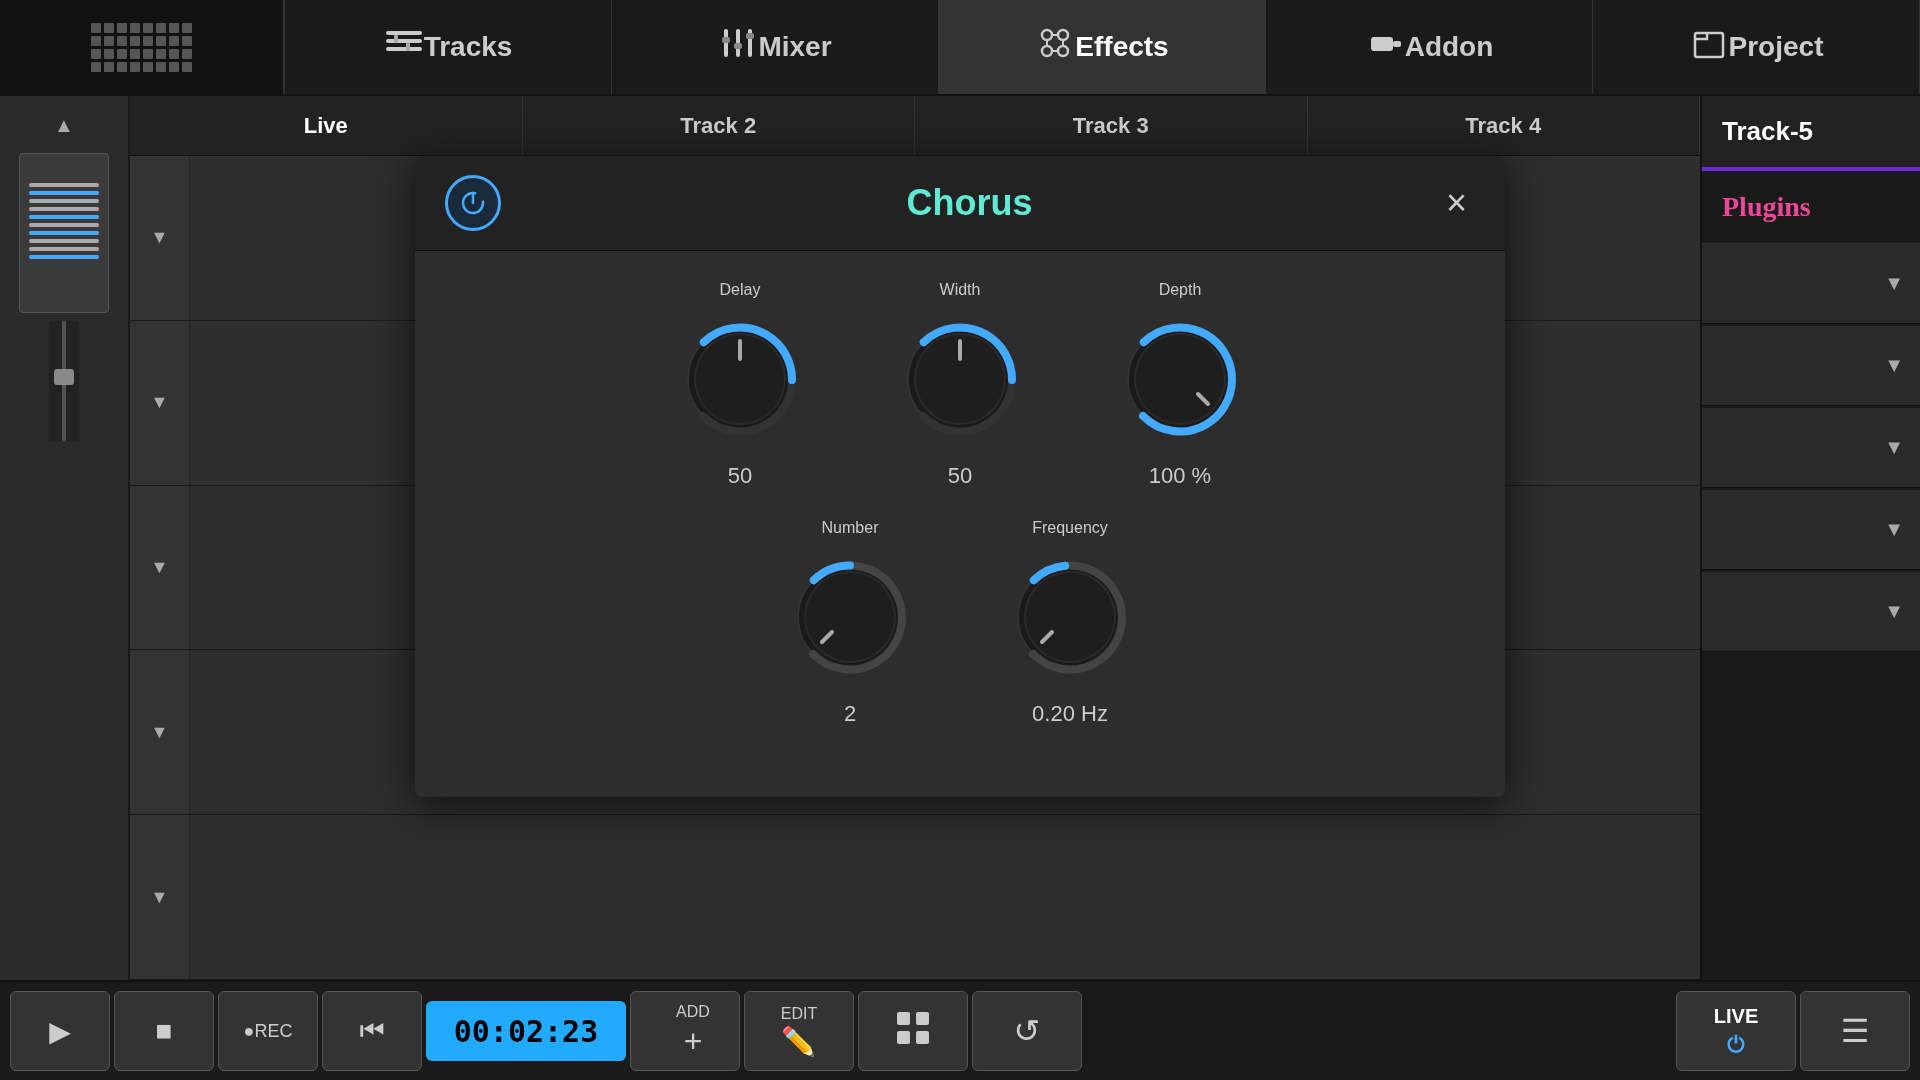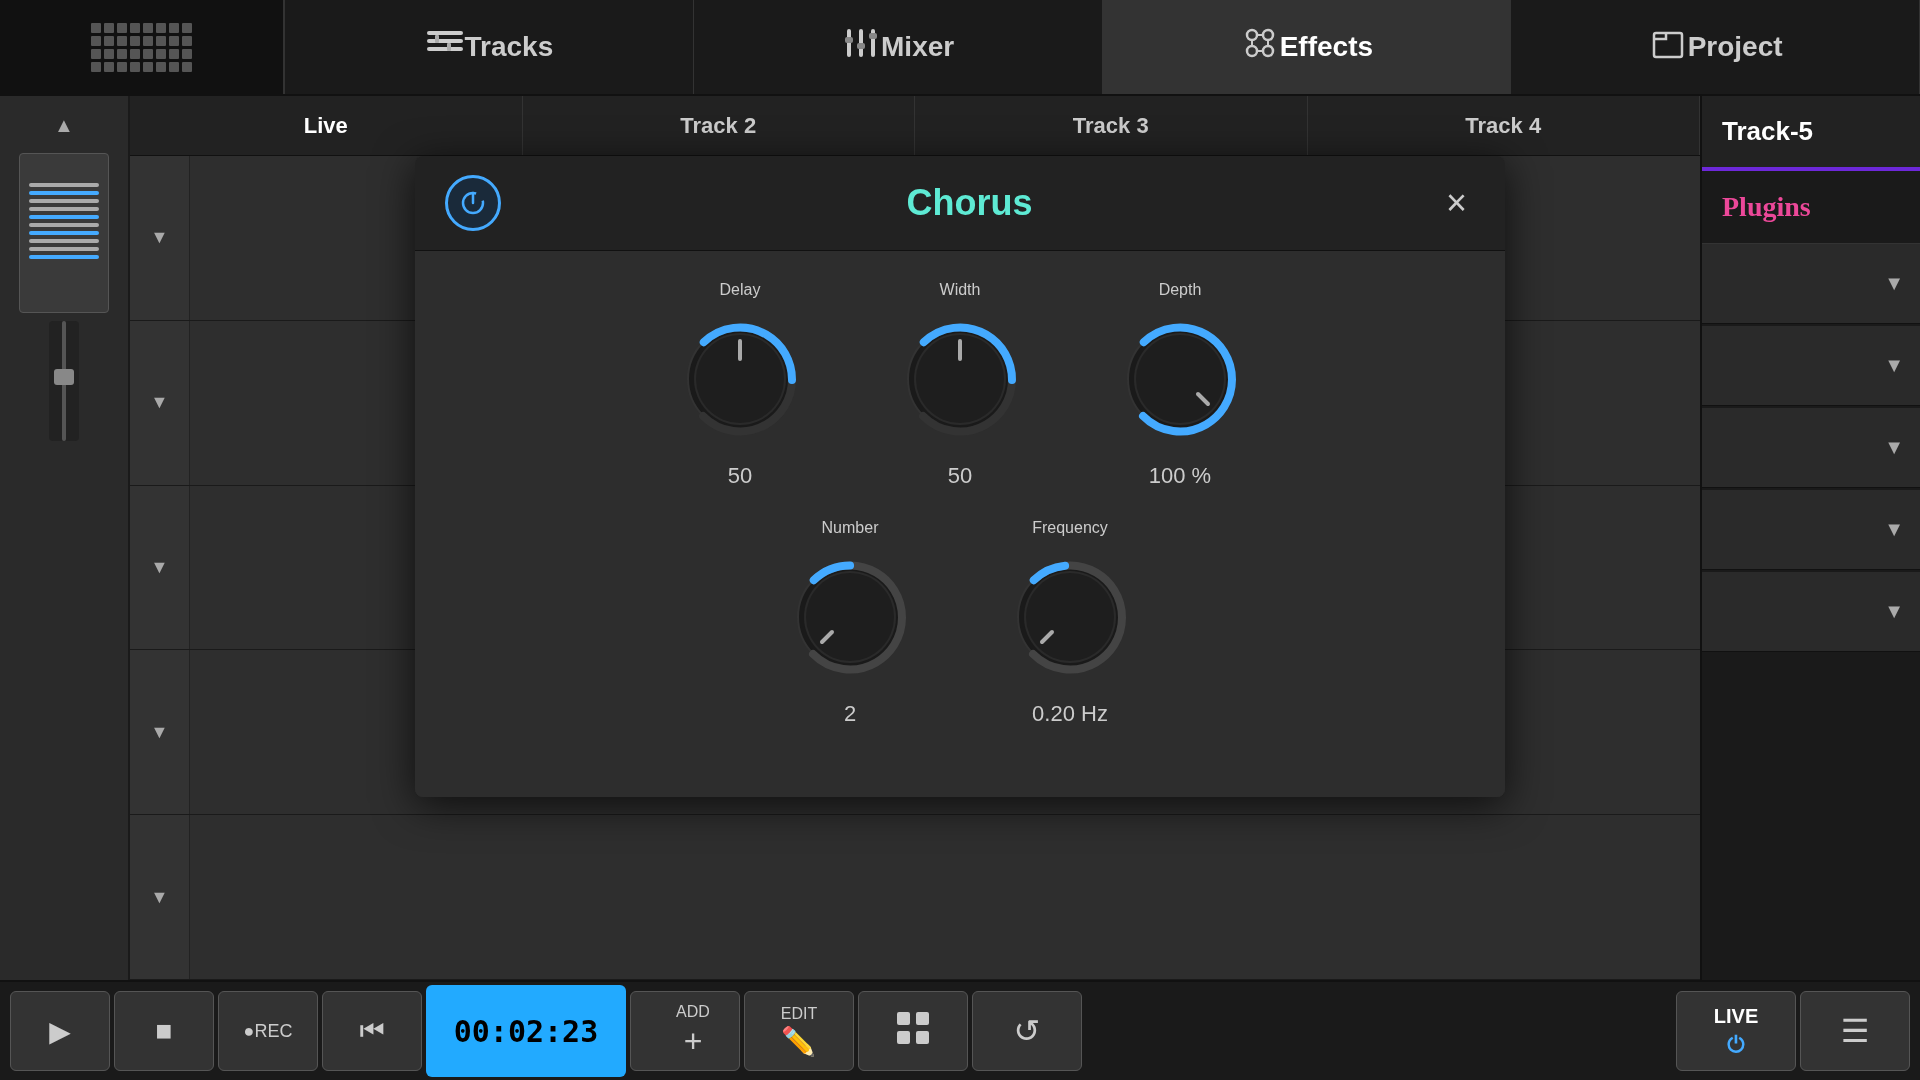--- a/index.html
+++ b/index.html
@@ -337,21 +337,21 @@
     }
     .bottom-btn-rec {
       background: #333;
     }
     .time-display {
       background: #2af;
       color: #000;
       font-size: 30px;
       font-weight: bold;
       width: 200px;
-      height: 92px;
+      height: 60px;
       display: flex;
       align-items: center;
       justify-content: center;
       border-radius: 6px;
       font-family: monospace;
     }
     .bottom-btn-add {
       display: flex;
       flex-direction: column;
       align-items: center;
@@ -465,20 +465,29 @@
         <circle cx="28" cy="28" r="5" fill="none" stroke="#ccc" stroke-width="2.5"></circle>
         <line x1="17" y1="12" x2="23" y2="12" stroke="#ccc" stroke-width="2"></line>
         <line x1="17" y1="28" x2="23" y2="28" stroke="#ccc" stroke-width="2"></line>
         <line x1="12" y1="17" x2="12" y2="23" stroke="#ccc" stroke-width="2"></line>
         <line x1="28" y1="17" x2="28" y2="23" stroke="#ccc" stroke-width="2"></line>
       </svg>
     </span>
     <span>Effects</span>
   </div>
 
+  <div class="nav-tab">
+    <span class="nav-tab-icon">
+      <svg width="40" height="40" viewBox="0 0 40 40">
+        <rect x="6" y="14" width="22" height="14" rx="3" fill="#ccc"></rect>
+        <rect x="28" y="18" width="8" height="6" rx="2" fill="#ccc"></rect>
+      </svg>
+    </span>
+    <span>Addon</span>
+  </div>
 
   <div class="nav-tab">
     <span class="nav-tab-icon">
       <svg width="40" height="40" viewBox="0 0 40 40">
         <rect x="6" y="10" width="28" height="24" rx="2" fill="none" stroke="#ccc" stroke-width="2.5"></rect>
         <path d="M6 16 L18 16 L18 10" fill="none" stroke="#ccc" stroke-width="2.5"></path>
       </svg>
     </span>
     <span>Project</span>
   </div>

